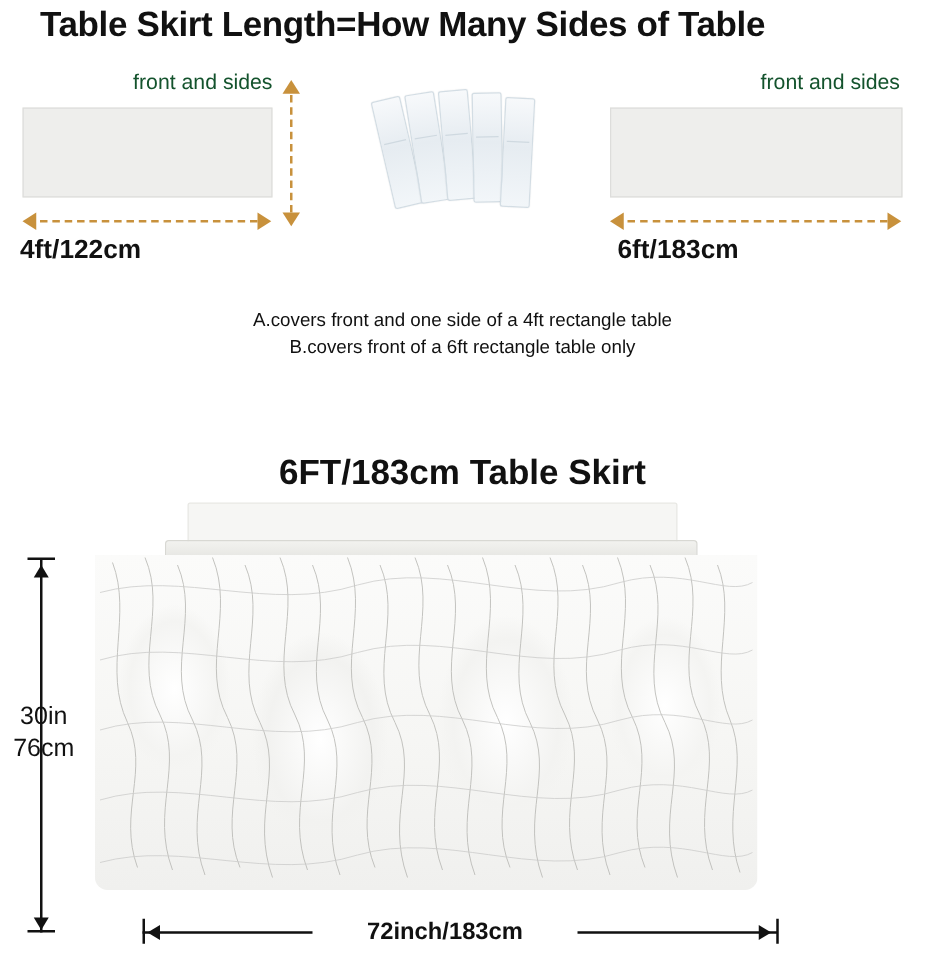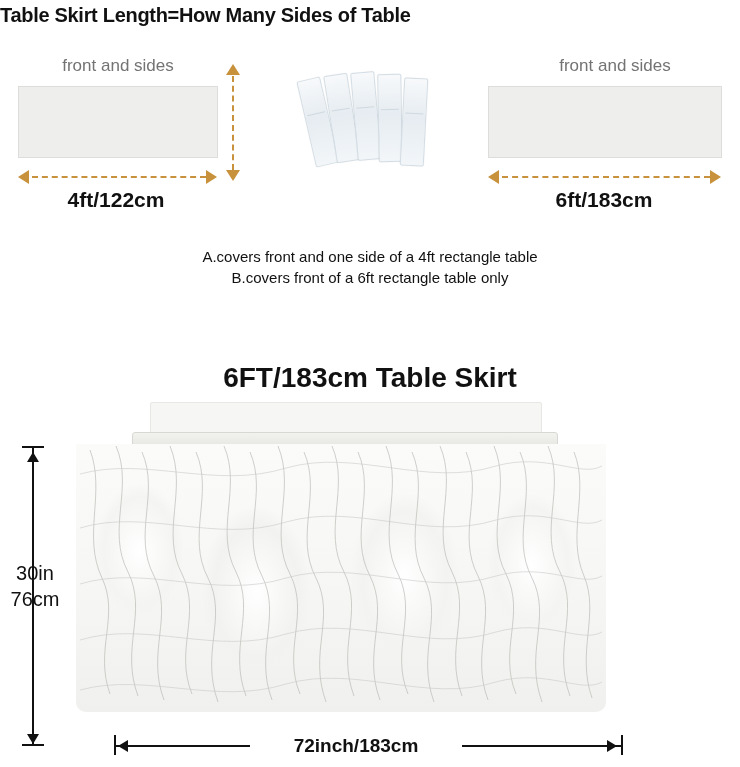--- a/index.html
+++ b/index.html
@@ -15,42 +15,42 @@
     position: relative;
     overflow: hidden;
   }
 
   
   .headline {
     position: absolute;
     left: 0;
     top: 4px;
     width: 612px;
-    text-align: left;
-    font-size: 20px;
+    text-align: right;
+    font-size: 28px;
     font-weight: 700;
     letter-spacing: -0.3px;
     color: #111111;
     white-space: nowrap;
   }
 
   
   .top-zone {
     position: absolute;
     left: 0;
     top: 48px;
     width: 740px;
     height: 180px;
   }
 
   .cap-label {
     position: absolute;
     font-size: 17px;
-    color: #737373;
-    text-align: center;
+    color: #14532d;
+    text-align: right;
     white-space: nowrap;
   }
 
   .panel {
     position: absolute;
     background: #eeeeec;
     border: 1px solid #dddddb;
   }
 
   
@@ -89,21 +89,21 @@
     border-left: 7px solid transparent;
     border-right: 7px solid transparent;
     border-top: 11px solid #c8913c;
   }
 
   .dim-bold {
     position: absolute;
     font-size: 21px;
     font-weight: 700;
     color: #111111;
-    text-align: center;
+    text-align: left;
     white-space: nowrap;
   }
 
   
   .velcro {
     position: absolute;
     left: 300px;
     top: 20px;
     width: 140px;
     height: 110px;

